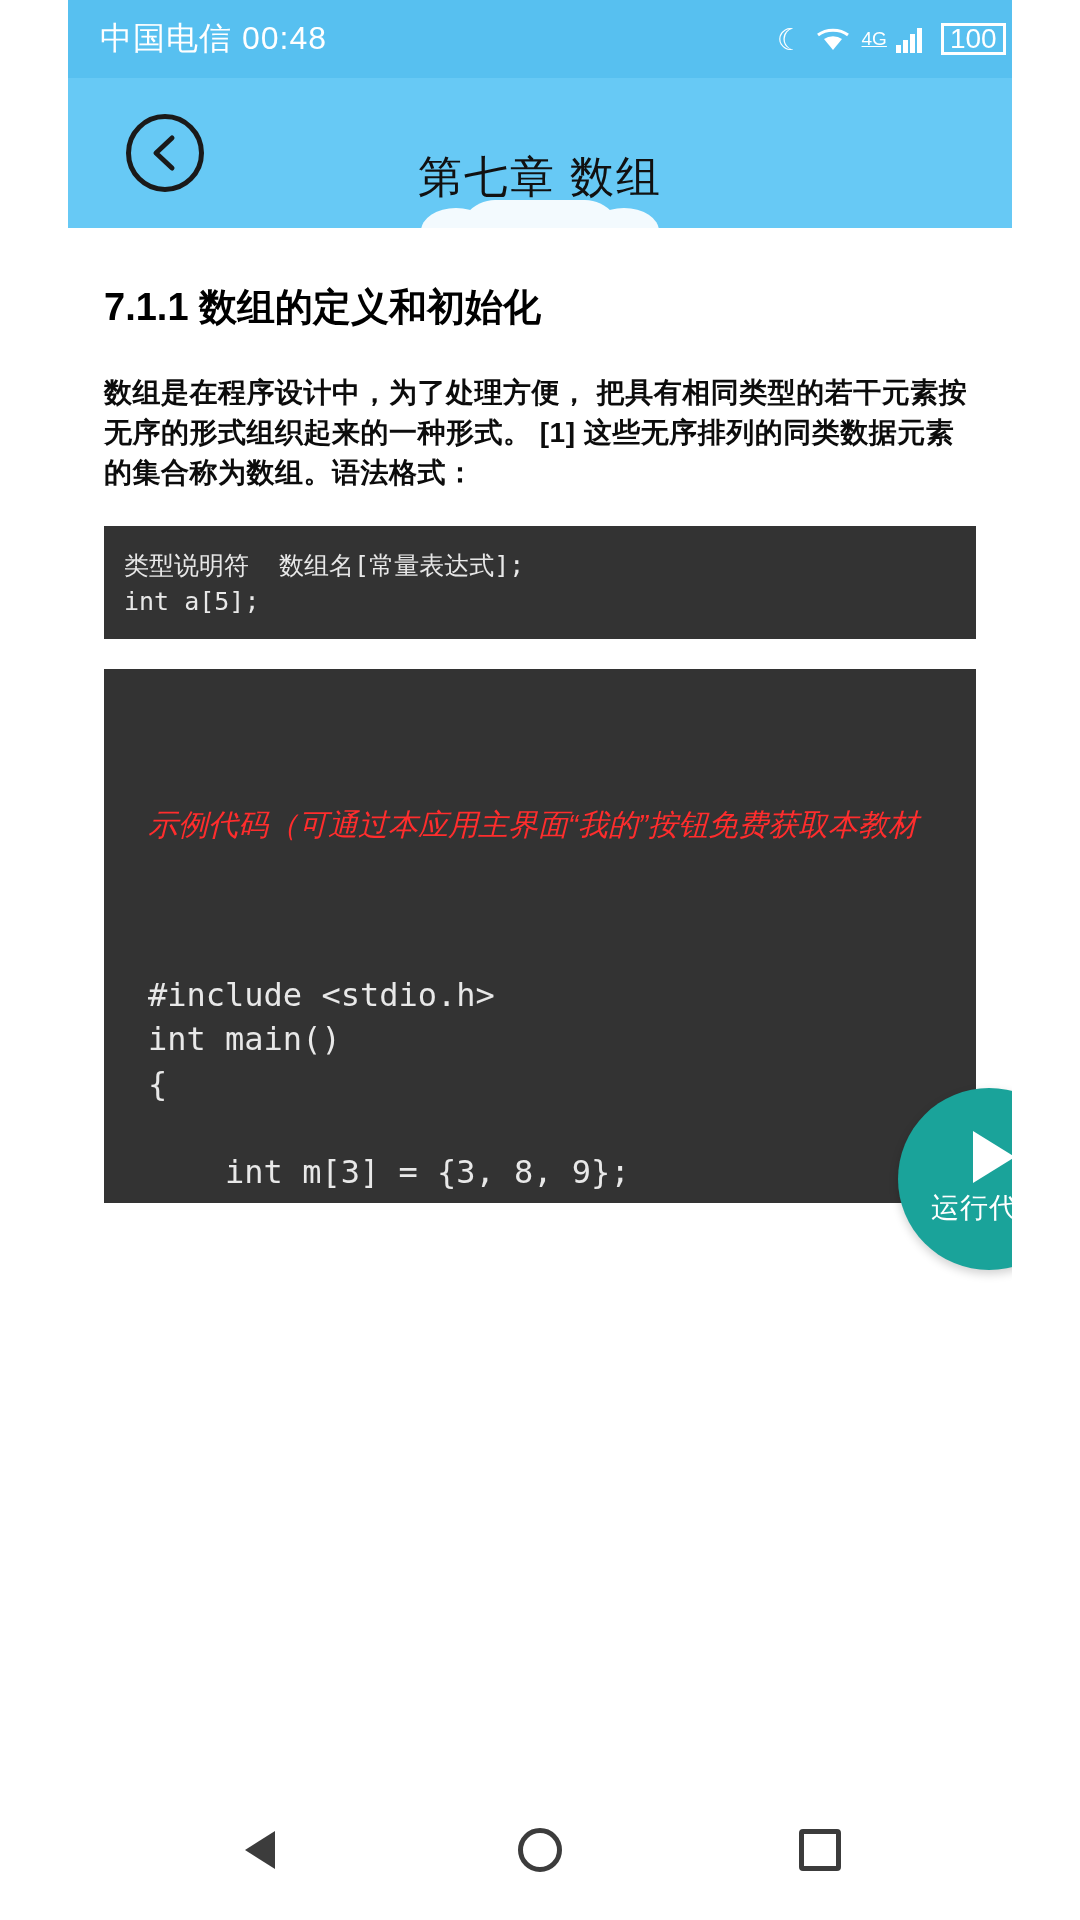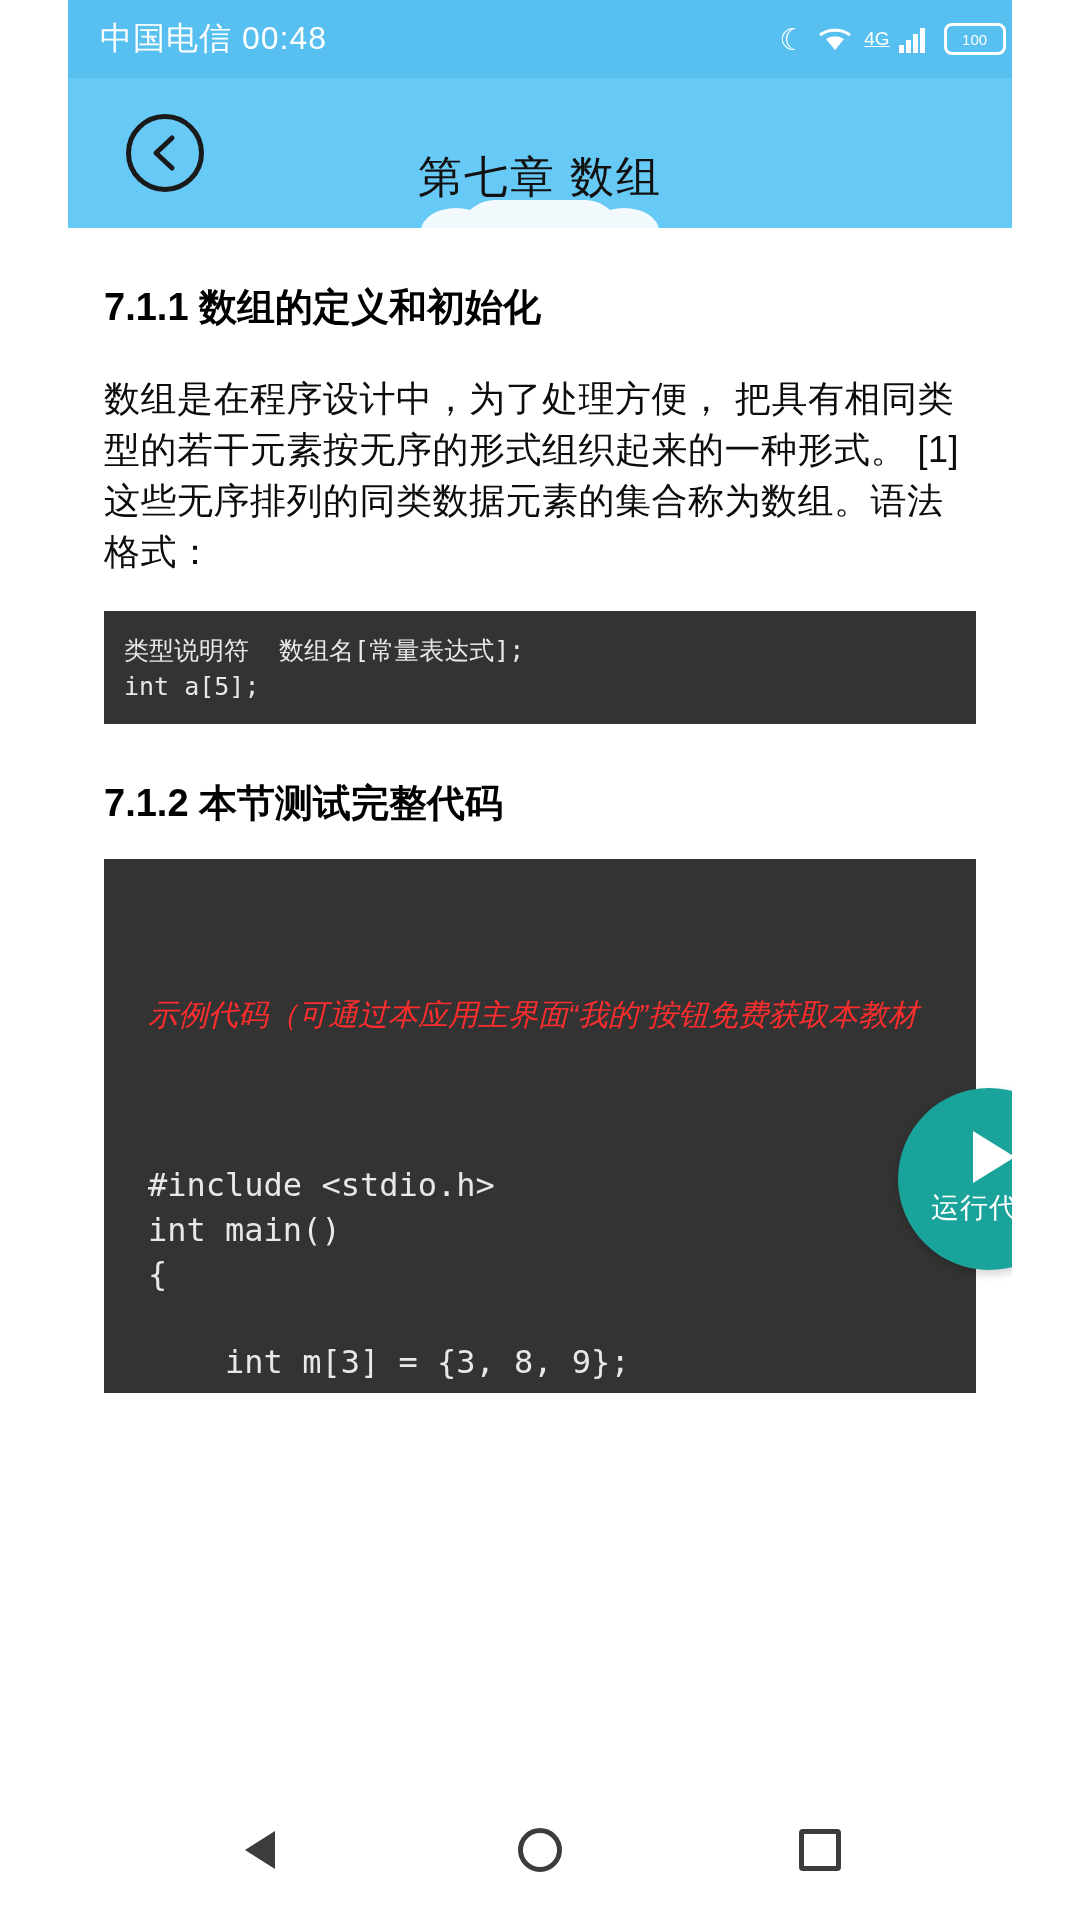--- a/index.html
+++ b/index.html
@@ -42,23 +42,23 @@
     align-items: center;
     gap: 12px;
     font-size: 26px;
   }
   .ic { display: inline-flex; align-items: center; justify-content: center; }
   .moon { font-size: 30px; }
   .wifi svg, .sig svg { display: block; }
   .net-4g { font-size: 19px; vertical-align: super; margin-right: -4px; text-decoration: underline; }
   .battery {
     border: 3px solid #ffffff;
-    border-radius: 8px;
+    border-radius: 0;
     padding: 2px 6px;
-    font-size: 15px;
+    font-size: 28px;
     line-height: 1;
     display: inline-flex;
     align-items: center;
     justify-content: center;
     min-width: 62px;
     height: 32px;
   }
   .bolt { font-size: 26px; margin-left: 2px;}
 
   
@@ -130,25 +130,26 @@
     margin: 72px 0 0 0;
     letter-spacing: 1px;
   }
   h2.subsec {
     font-size: 38px;
     font-weight: bold;
     color: #000000;
     margin: 54px 0 0 0;
   }
   p.body {
-    font-size: 36px;
+    font-size: 28px;
     line-height: 1.42;
     color: #0c0c0c;
     margin: 40px 0 0 0;
     letter-spacing: 0.5px;
+    font-weight: bold;
   }
   .code-block {
     background: #333333;
     color: #e8e8e8;
     font-family: "DejaVu Sans Mono", monospace;
     font-size: 25px;
     line-height: 1.42;
     padding: 22px 20px 20px 20px;
     margin: 34px 0 0 0;
     white-space: pre;
@@ -282,21 +283,20 @@
     <div class="cloud"></div>
   </div>
 
   <div class="content">
     <h2 class="subsec">7.1.1 数组的定义和初始化</h2>
     <p class="body">数组是在程序设计中，为了处理方便， 把具有相同类型的若干元素按无序的形式组织起来的一种形式。 [1] 这些无序排列的同类数据元素的集合称为数组。语法格式：</p>
 
     <div class="code-block">类型说明符  数组名[常量表达式];
 int a[5];</div>
 
-    <h2 class="subsec">7.1.2 本节测试完整代码</h2>
 
     <div class="code-block main">
       <div class="code-comment">示例代码（可通过本应用主界面“我的”按钮免费获取本教材</div>
       <div class="lines">#include &lt;stdio.h&gt;
 int main()
 {
 
     int m[3] = {3, 8, 9};
 
     for (int i = 0; i &lt; 3; i++)

